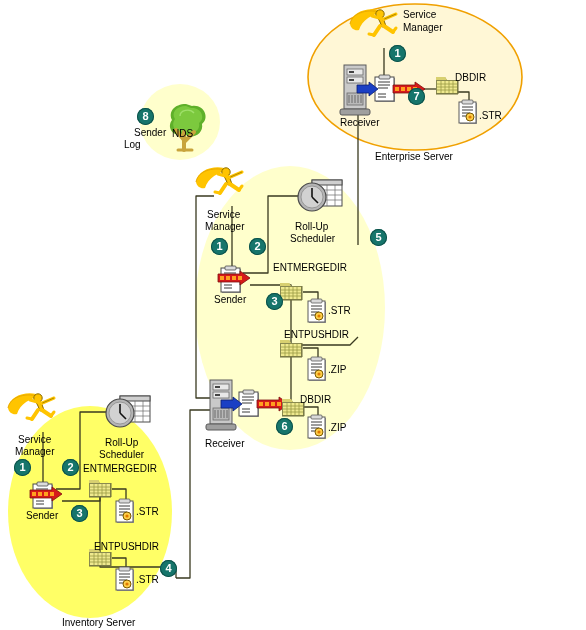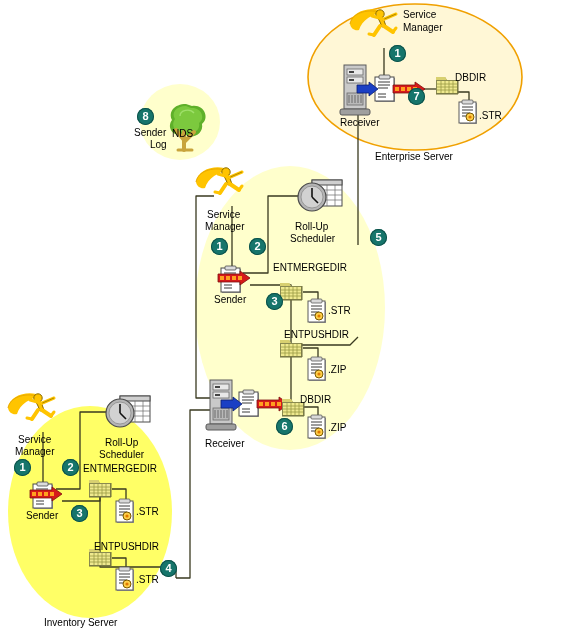--- a/index.html
+++ b/index.html
@@ -290,21 +290,21 @@
   <div class="lbl" style="left:403px;top:9px;">Service</div>
   <div class="lbl" style="left:403px;top:22px;">Manager</div>
   <div class="lbl" style="left:340px;top:117px;">Receiver</div>
   <div class="lbl" style="left:455px;top:72px;">DBDIR</div>
   <div class="lbl" style="left:479px;top:110px;">.STR</div>
   <div class="lbl" style="left:375px;top:151px;">Enterprise Server</div>
   <div class="badge" style="left:389px;top:45px;">1</div>
   <div class="badge" style="left:408px;top:88px;">7</div>
 
   <div class="lbl" style="left:134px;top:127px;">Sender</div>
-  <div class="lbl" style="left:150px;top:139px;">Log</div>
+  <div class="lbl" style="left:124px;top:139px;">Log</div>
   <div class="lbl" style="left:172px;top:128px;">NDS</div>
   <div class="badge" style="left:137px;top:108px;">8</div>
 
   <div class="lbl" style="left:207px;top:209px;">Service</div>
   <div class="lbl" style="left:205px;top:221px;">Manager</div>
   <div class="lbl" style="left:295px;top:221px;">Roll-Up</div>
   <div class="lbl" style="left:290px;top:233px;">Scheduler</div>
   <div class="lbl" style="left:214px;top:294px;">Sender</div>
   <div class="lbl" style="left:273px;top:262px;">ENTMERGEDIR</div>
   <div class="lbl" style="left:328px;top:305px;">.STR</div>
@@ -321,19 +321,19 @@
 
   <div class="lbl" style="left:18px;top:434px;">Service</div>
   <div class="lbl" style="left:15px;top:446px;">Manager</div>
   <div class="lbl" style="left:105px;top:437px;">Roll-Up</div>
   <div class="lbl" style="left:99px;top:449px;">Scheduler</div>
   <div class="lbl" style="left:26px;top:510px;">Sender</div>
   <div class="lbl" style="left:83px;top:463px;">ENTMERGEDIR</div>
   <div class="lbl" style="left:136px;top:506px;">.STR</div>
   <div class="lbl" style="left:94px;top:541px;">ENTPUSHDIR</div>
   <div class="lbl" style="left:136px;top:574px;">.STR</div>
-  <div class="lbl" style="left:44px;top:617px;">Inventory Server</div>
+  <div class="lbl" style="left:62px;top:617px;">Inventory Server</div>
   <div class="badge" style="left:14px;top:459px;">1</div>
   <div class="badge" style="left:62px;top:459px;">2</div>
   <div class="badge" style="left:71px;top:505px;">3</div>
   <div class="badge" style="left:160px;top:560px;">4</div>
 
 </div>
 
 </body></html>

